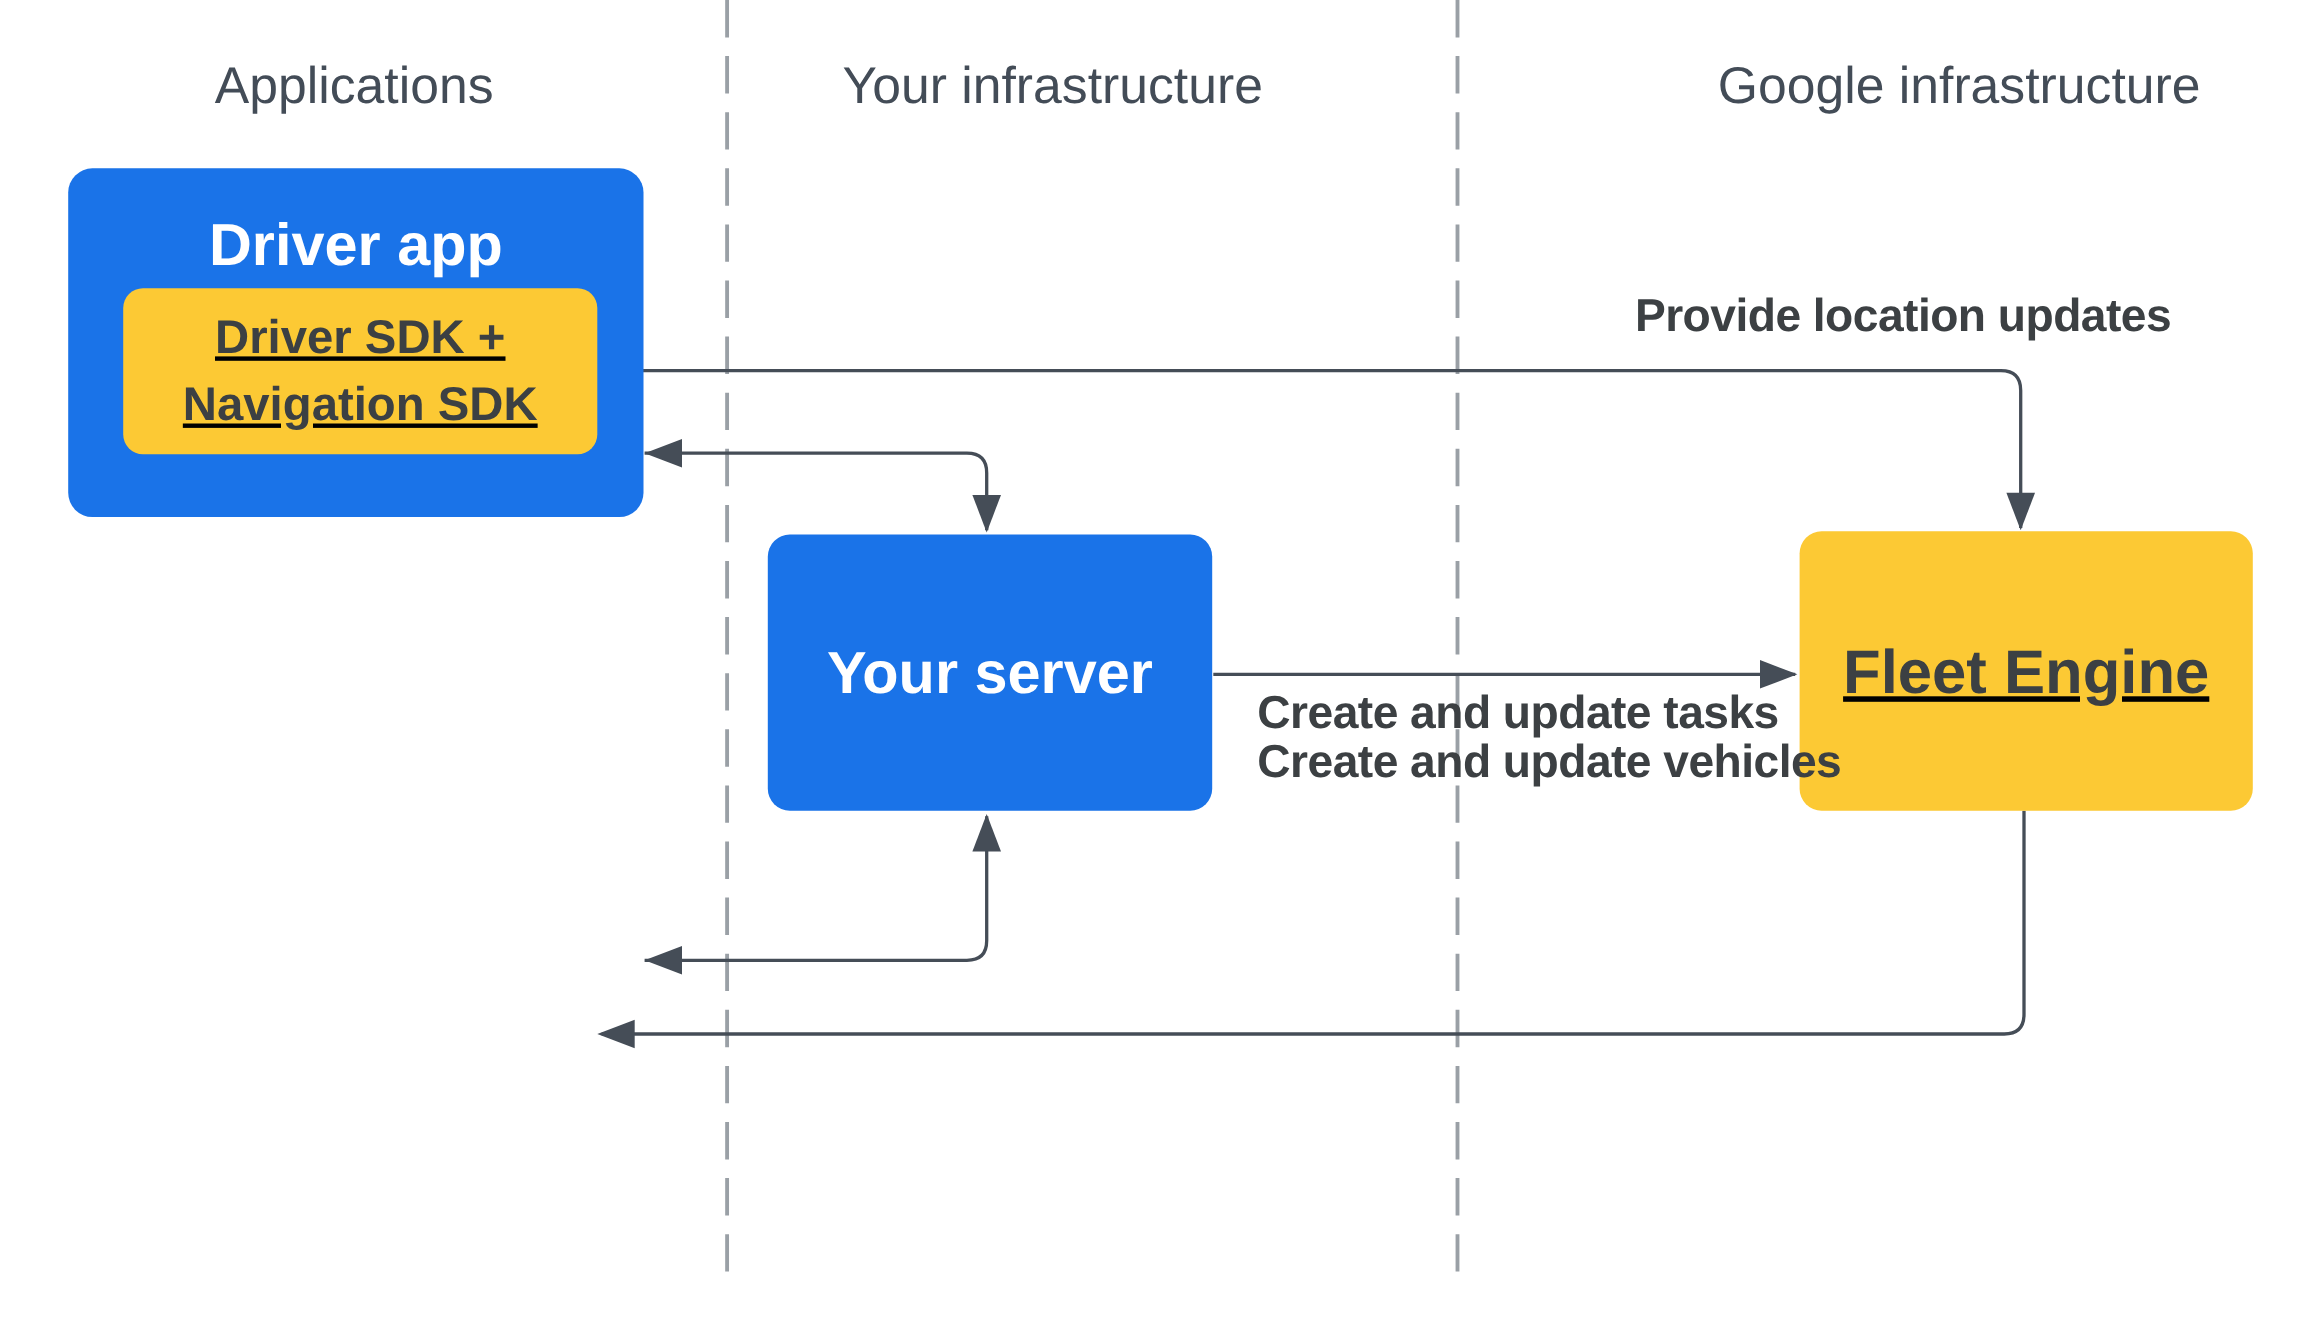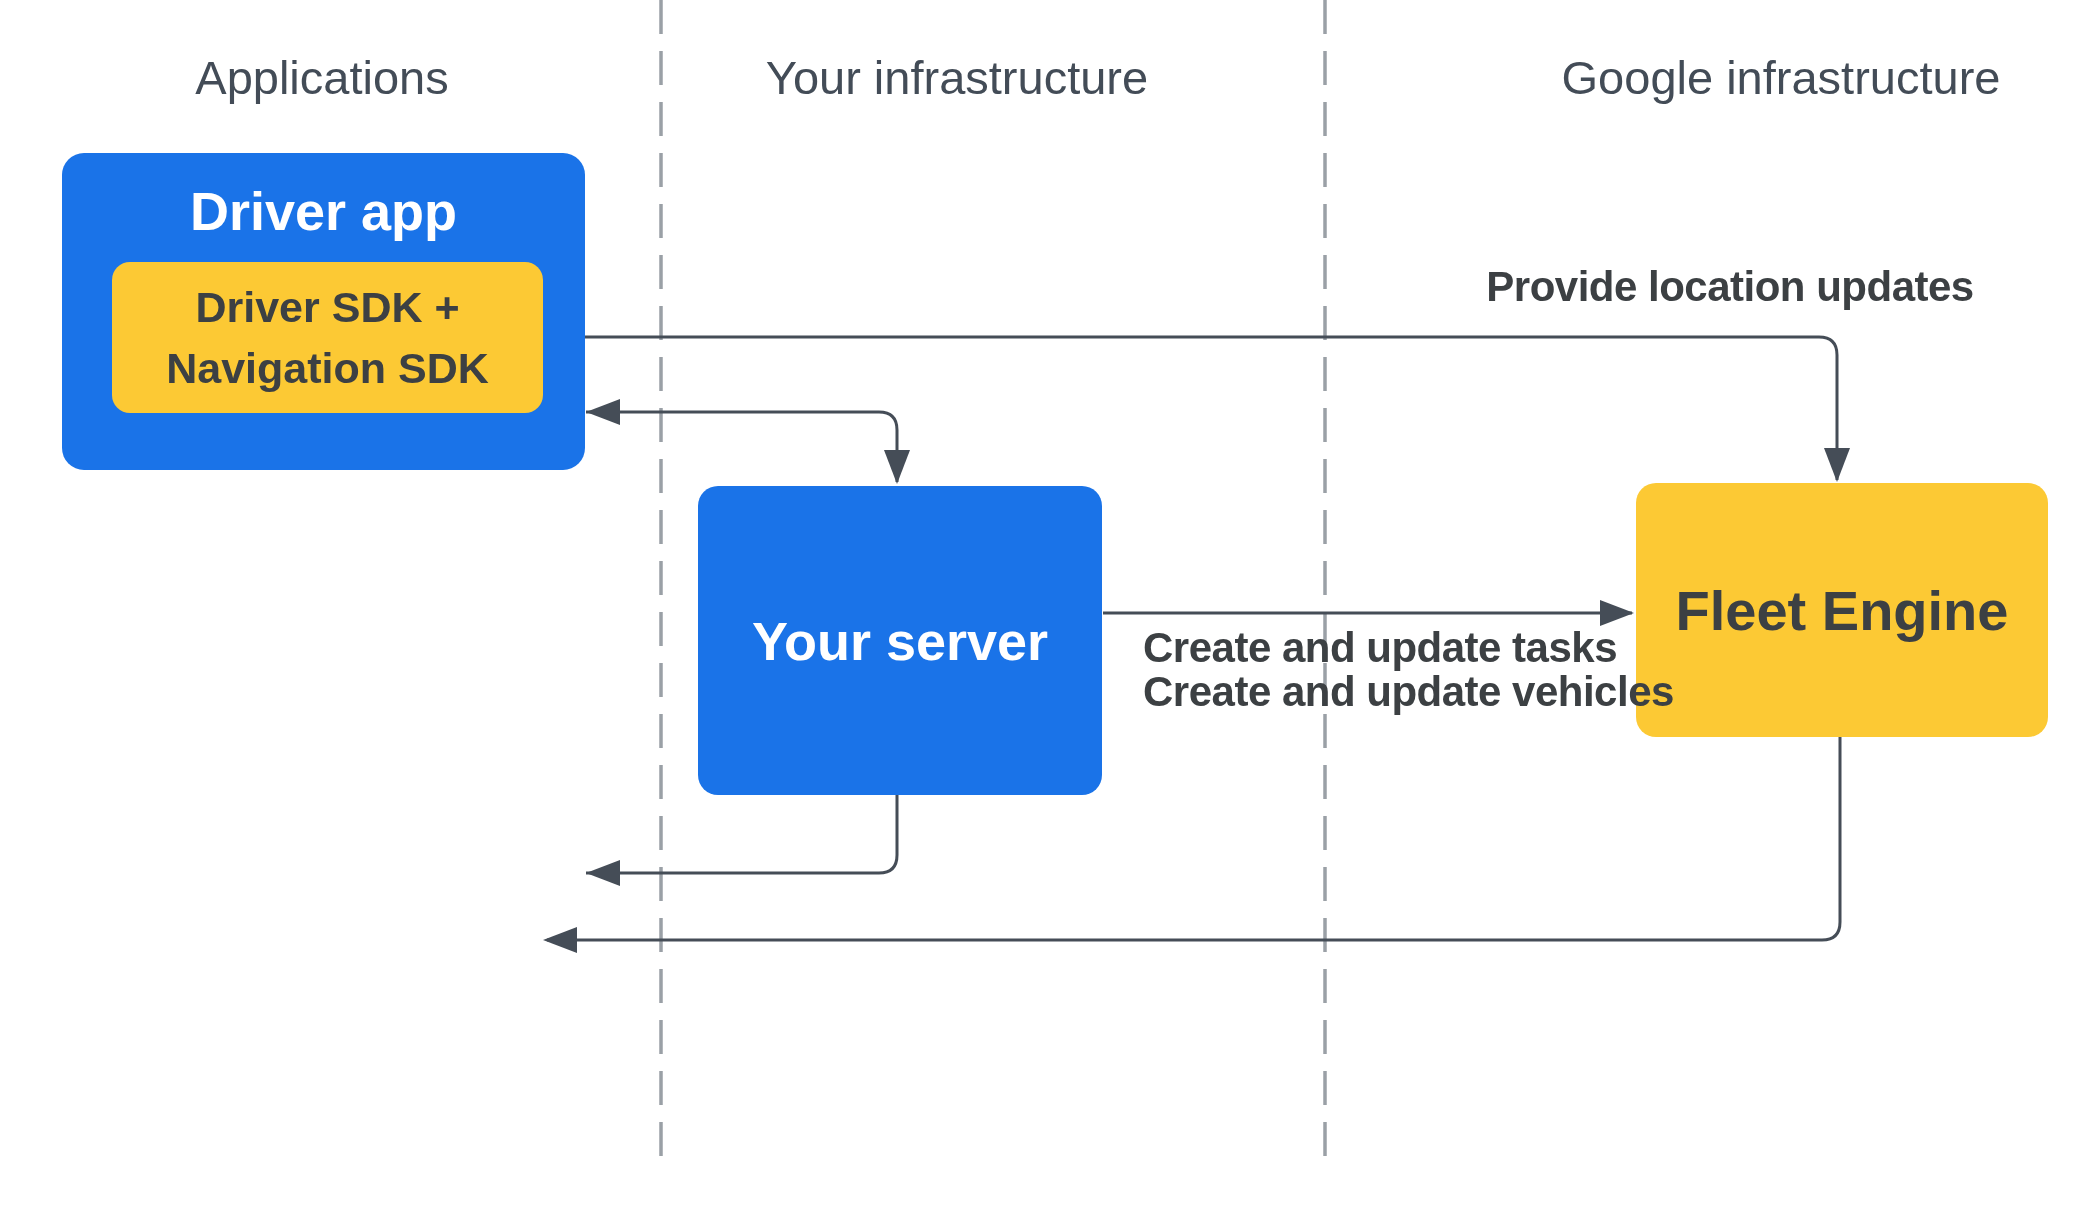--- a/index.html
+++ b/index.html
@@ -16,21 +16,21 @@
   #wires{position:absolute;left:0;top:0;width:2089px;height:1208px;}
   .divider{stroke:var(--c-dash);stroke-width:3.5;stroke-dasharray:34 17;fill:none;}
   .edge{stroke:var(--c-arrow);stroke-width:3;fill:none;}
   .edge-head{fill:var(--c-arrow);stroke:none;}
   .col-header{
     position:absolute; top:52px; transform:translateX(-50%);
     font-size:47px; line-height:52px; color:var(--c-header-text); white-space:nowrap;text-align:right;
   }
   .node{position:absolute; box-sizing:border-box;}
   .blue-box{background:var(--c-blue); border-radius:22px;}
-  .yellow-box{background:var(--c-yellow); border-radius:18px;}
+  .yellow-box{background:var(--c-yellow); border-radius:18px;text-decoration:underline;}
   .app-title{
     position:absolute; left:0; width:100%; text-align:center;
     font-size:54px; line-height:60px; font-weight:bold; color:var(--c-white-text);
     white-space:nowrap;
   }
   .sdk-box{
     position:absolute; display:flex; flex-direction:column;
     align-items:center; justify-content:center;
   }
   .sdk-line{
@@ -73,29 +73,29 @@
 
     <path class="edge" d="M 1840 737 V 922 Q 1840 940 1822 940 H 547"></path>
     <polygon class="edge-head" points="543,940 577,927 577,953"></polygon>
   </svg>
 
   <div class="col-header" style="left:322px">Applications</div>
   <div class="col-header" style="left:957px">Your infrastructure</div>
   <div class="col-header" style="left:1781px">Google infrastructure</div>
 
   <div class="node blue-box" style="left:62px;top:153px;width:523px;height:317px">
-    <div class="app-title" style="top:28px">Driver app</div>
+    <div class="app-title" style="top:40px">Driver app</div>
     <div class="sdk-box yellow-box" style="left:50px;top:109px;width:431px;height:151px">
       <div class="sdk-line">Driver SDK +</div>
       <div class="sdk-line">Navigation SDK</div>
     </div>
   </div>
 
 
-  <div class="node blue-box center-box" style="left:698px;top:486px;width:404px;height:309px;border-radius:20px">
+  <div class="node blue-box center-box" style="left:698px;top:486px;width:404px;height:251px;border-radius:20px">
     <div class="server-title">Your server</div>
   </div>
 
   <div class="node yellow-box center-box" style="left:1636px;top:483px;width:412px;height:254px;border-radius:20px">
     <div class="fleet-title">Fleet Engine</div>
   </div>
 
   <div class="edge-label centered" style="left:1730px;top:287px">Provide location updates</div>
 
   <div class="edge-label" style="left:1143px;top:626px">

